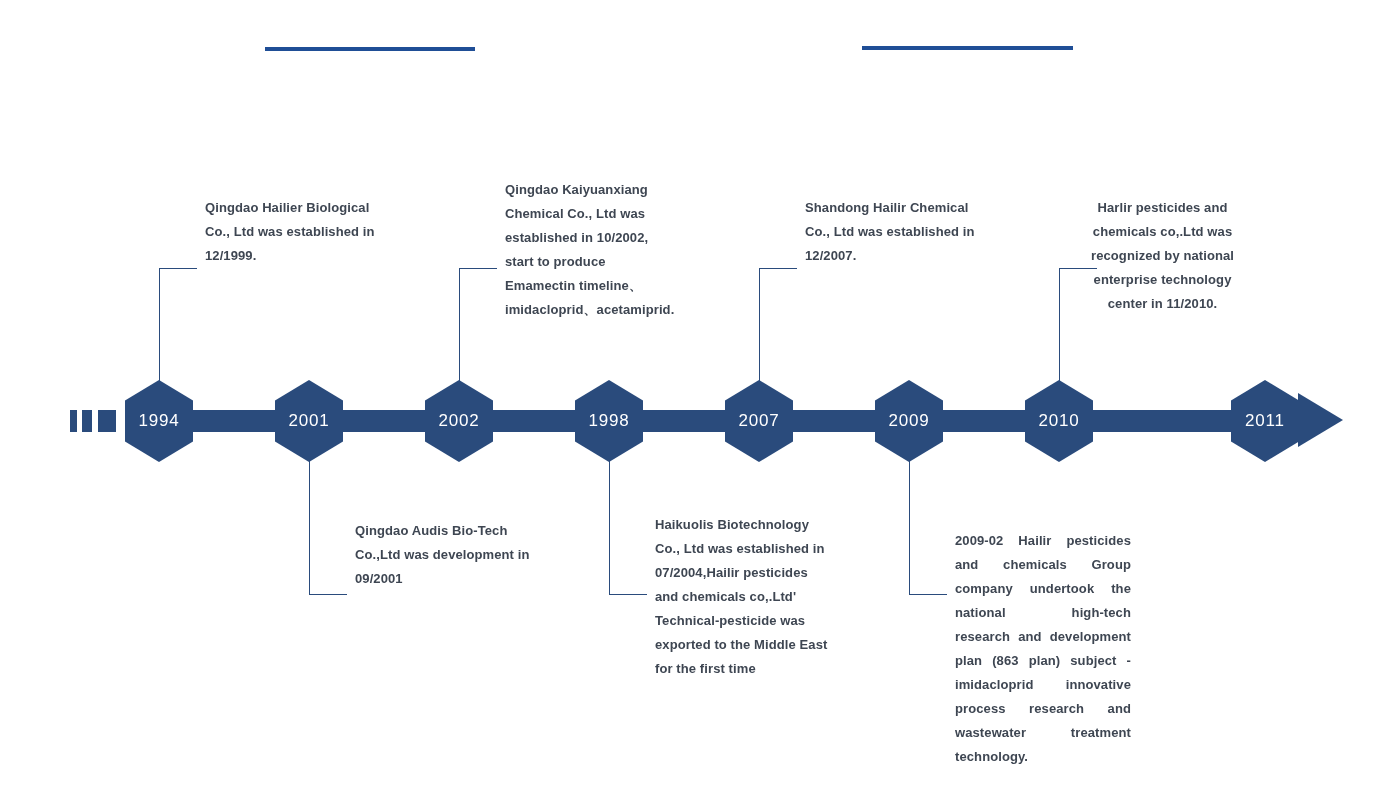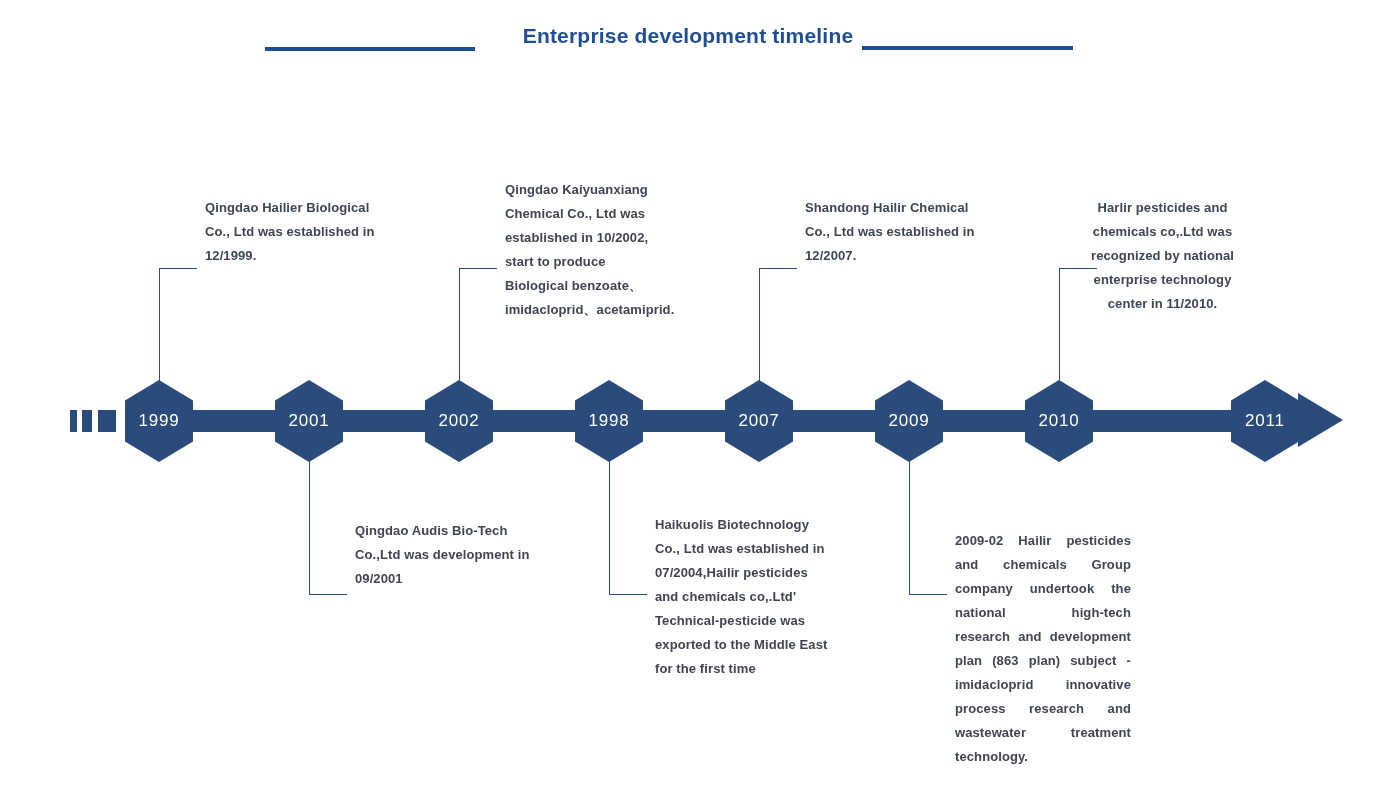--- a/index.html
+++ b/index.html
@@ -53,37 +53,36 @@
   .event-text .line{height:24px;white-space:nowrap;}
   .event-text.justify{width:176px;}
   .event-text.justify .line{white-space:normal;text-align:justify;overflow:hidden;}
   .event-text.justify .line::after{content:"";display:inline-block;width:100%;height:0;}
 </style>
 </head>
 <body>
 
 <div class="stage">
   <div class="title-line left"></div>
-  <h1 class="page-title">Enterprise development timeline</h1>
   <div class="title-line right"></div>
 
   <div class="bar"></div>
 
   <div class="dash" style="left:70px;width:7px;"></div>
   <div class="dash" style="left:82px;width:10px;"></div>
   <div class="dash" style="left:98px;width:18px;"></div>
 
   <div class="dash" style="left:1249px;width:22px;"></div>
   <div class="dash" style="left:1277px;width:11px;"></div>
   <div class="arrow-stem"></div>
   <div class="arrow"></div>
 
   <div id="nodes">
       <div class="hex" style="left: 125px;">
-        <span>1999</span>
+        <span>1994</span>
       </div>
       <div class="hex" style="left: 275px;">
         <span>2001</span>
       </div>
       <div class="hex" style="left: 425px;">
         <span>2002</span>
       </div>
       <div class="hex" style="left: 575px;">
         <span>1998</span>
       </div>
@@ -115,21 +114,21 @@
         <div class="line">Co.,Ltd was development in</div>
         <div class="line">09/2001</div>
       </div>
       <div class="conn v" style="left: 459px; top: 268px; height: 113px;"></div>
       <div class="conn h" style="left: 459px; top: 268px;"></div>
       <div class="event-text" style="left: 505px; top: 178px;">
         <div class="line">Qingdao Kaiyuanxiang</div>
         <div class="line">Chemical Co., Ltd was</div>
         <div class="line">established in 10/2002,</div>
         <div class="line">start to produce</div>
-        <div class="line">Biological benzoate、</div>
+        <div class="line">Emamectin timeline、</div>
         <div class="line">imidacloprid、acetamiprid.</div>
       </div>
       <div class="conn v" style="left: 609px; top: 461px; height: 133px;"></div>
       <div class="conn h" style="left: 609px; top: 594px;"></div>
       <div class="event-text" style="left: 655px; top: 513px;">
         <div class="line">Haikuolis Biotechnology</div>
         <div class="line">Co., Ltd was established in</div>
         <div class="line">07/2004,Hailir pesticides</div>
         <div class="line">and chemicals co,.Ltd'</div>
         <div class="line">Technical-pesticide was</div>

